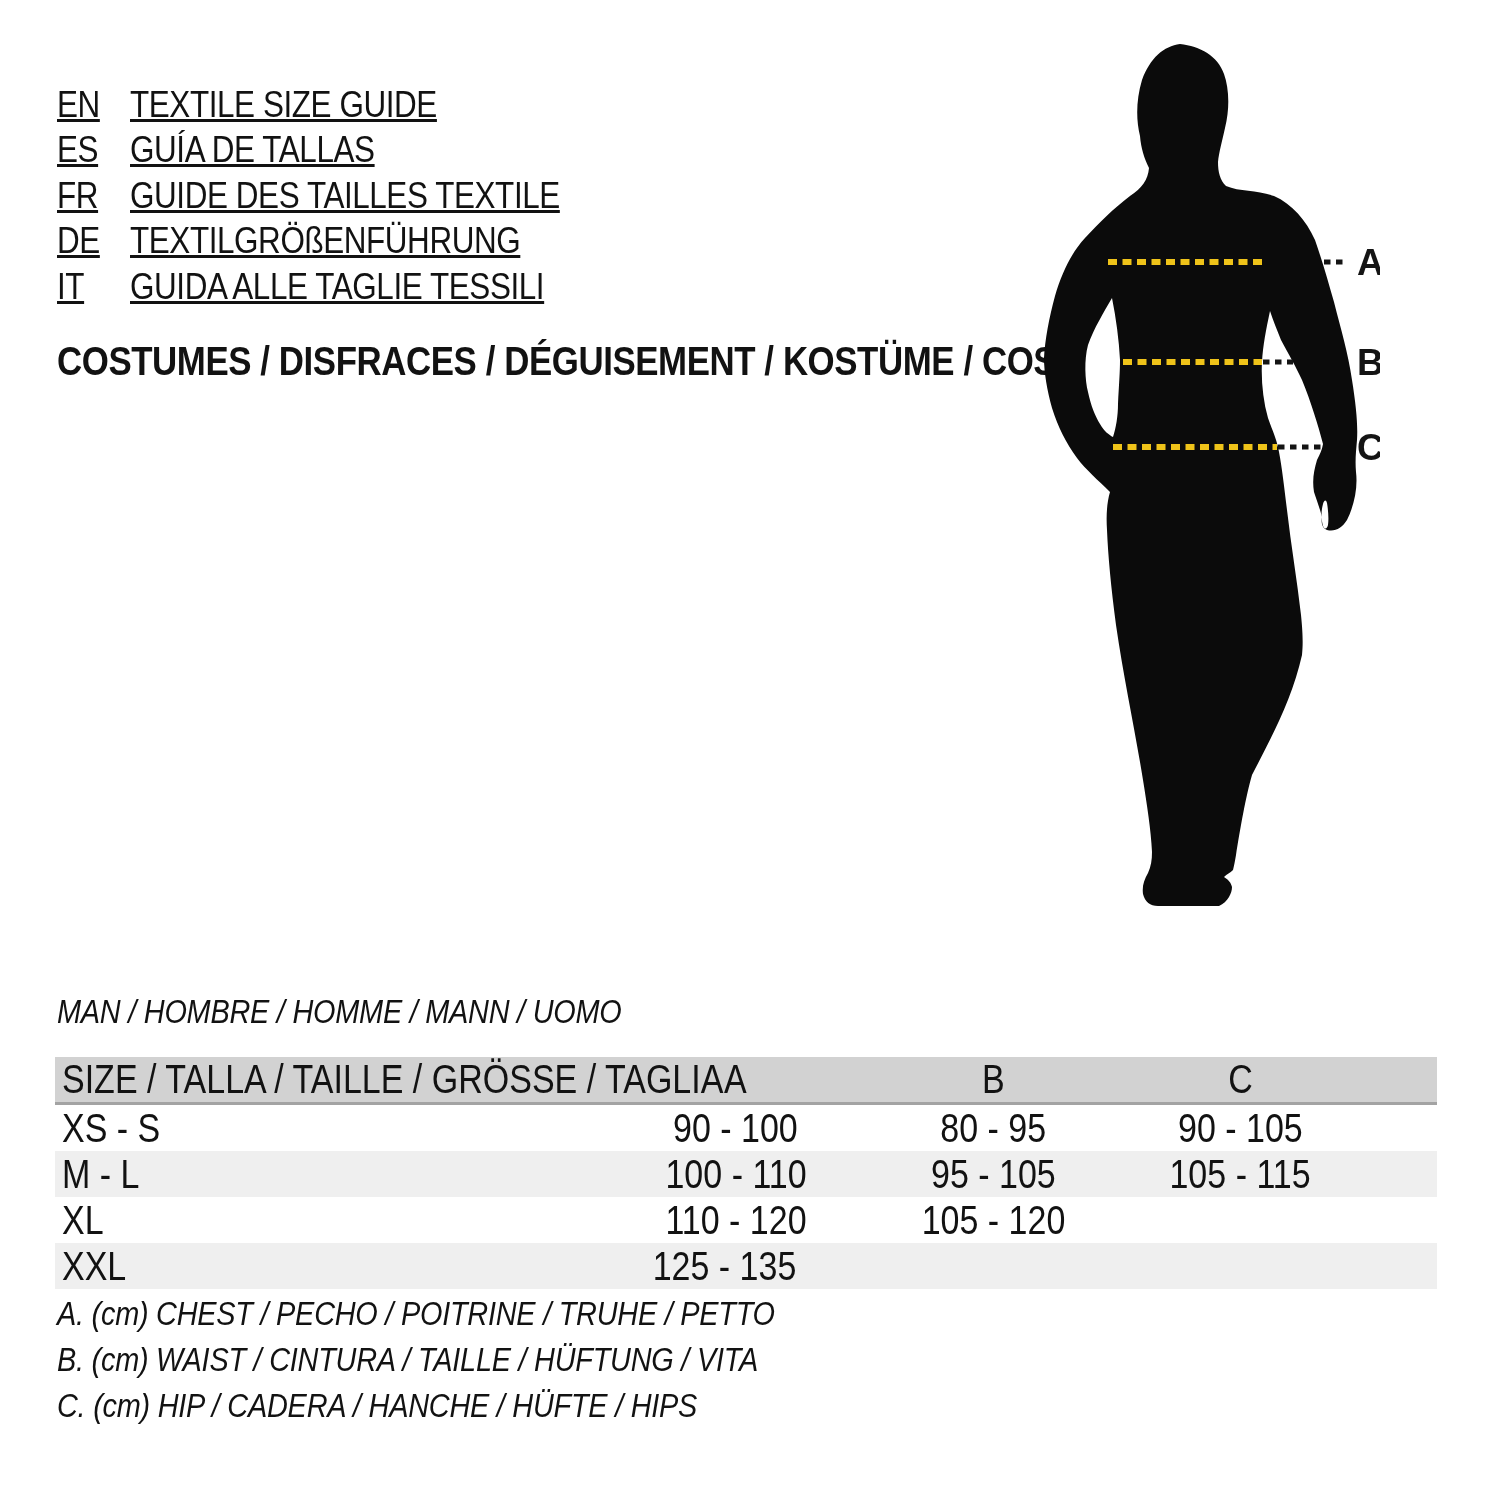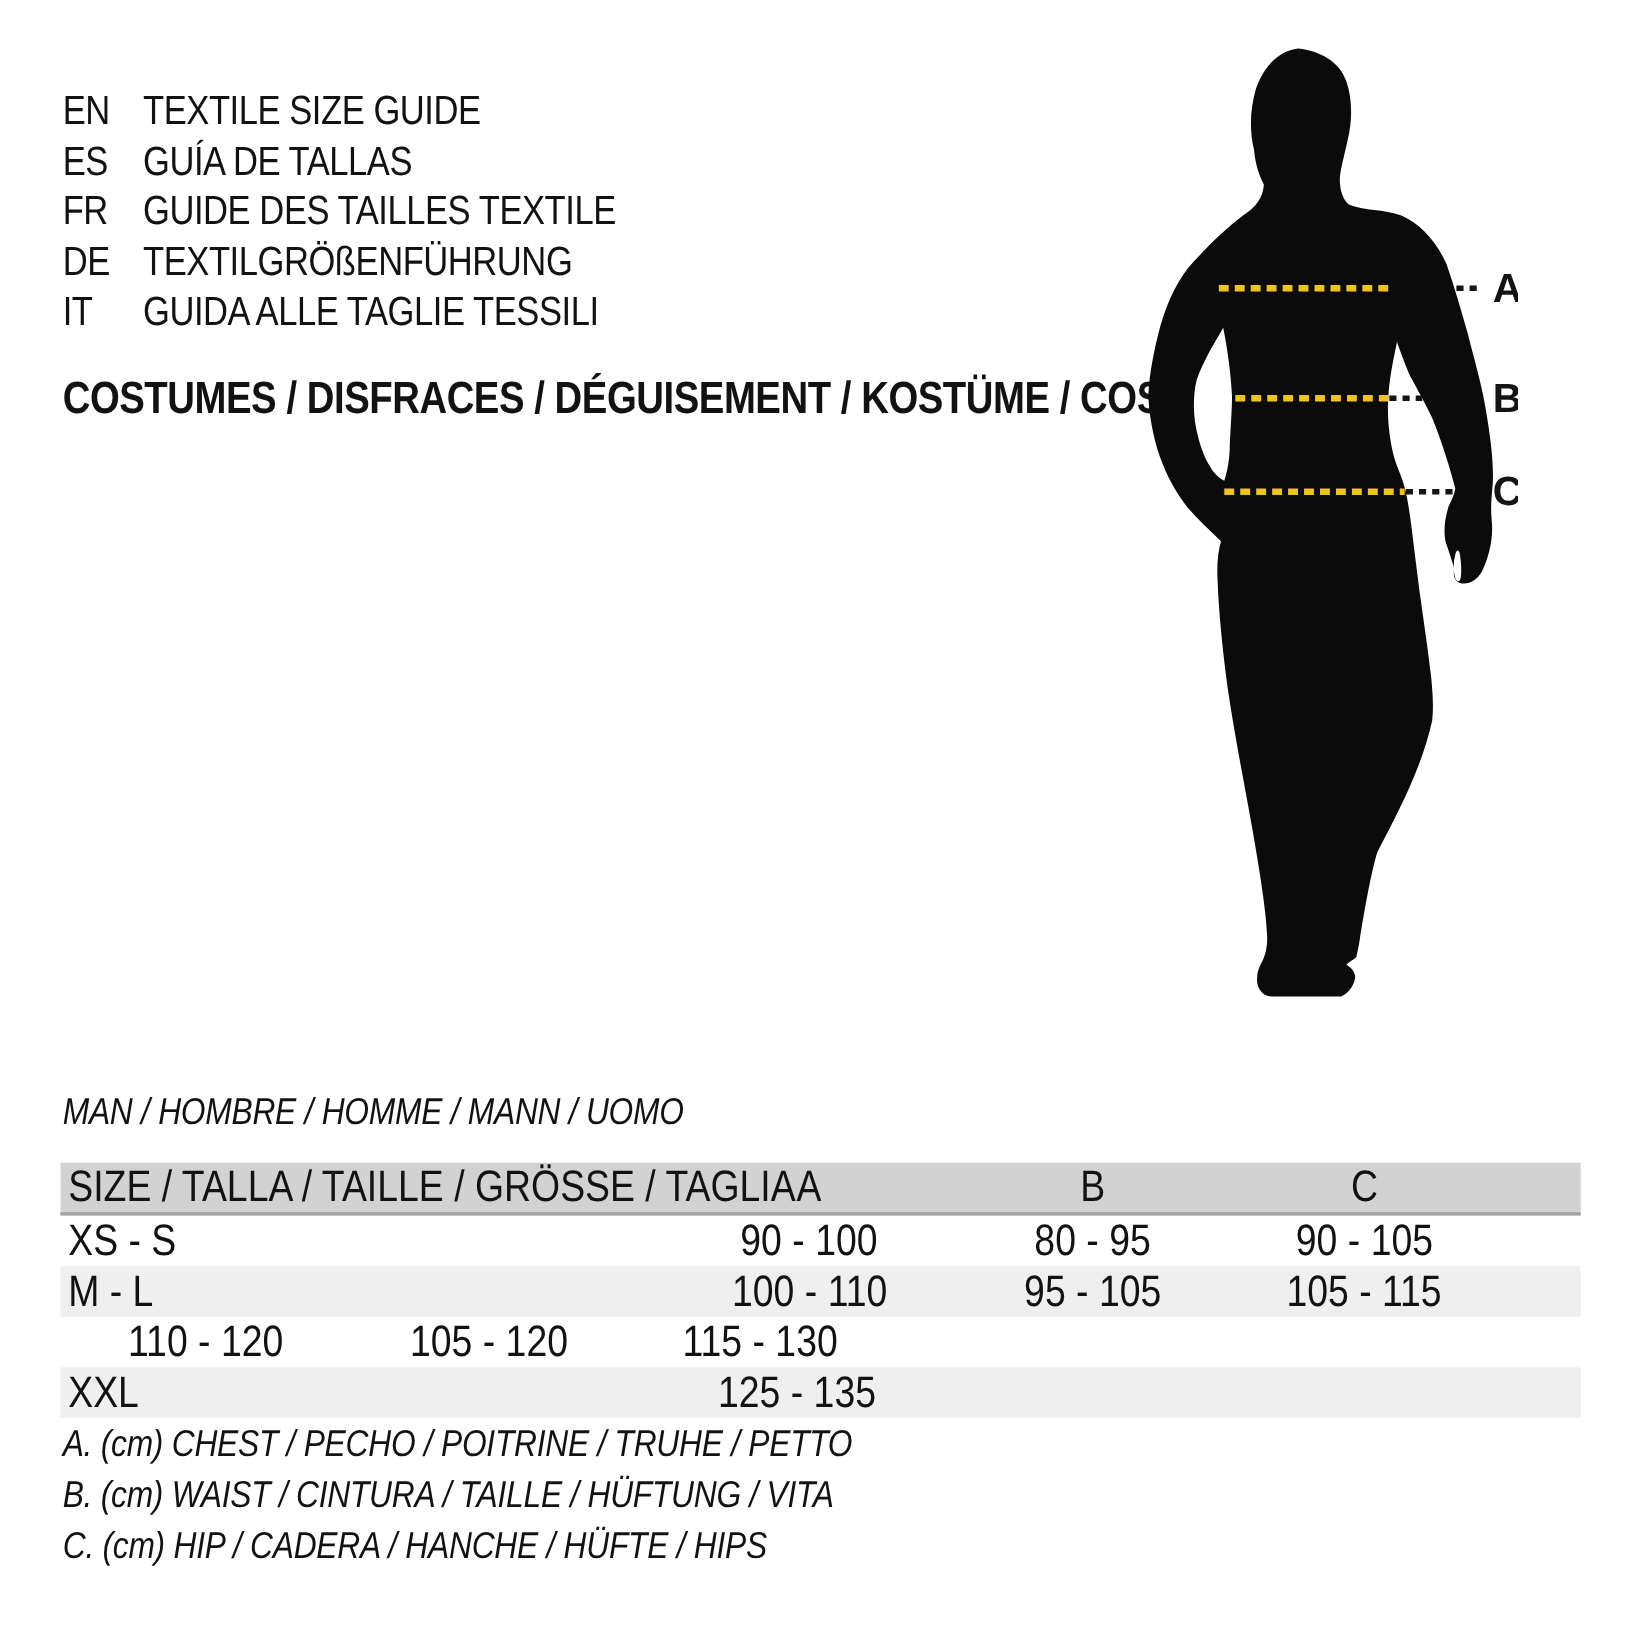--- a/index.html
+++ b/index.html
@@ -10,21 +10,21 @@
     overflow:hidden;
     font-family:"Liberation Sans","DejaVu Sans",sans-serif;
     color:#121212;
   }
   
   .cx  { display:inline-block; transform:scaleX(.85); transform-origin:0 50%; white-space:nowrap; }
   .cxc { display:inline-block; transform:scaleX(.85); transform-origin:50% 50%; white-space:nowrap; }
 
   
   .lang-list { position:absolute; left:57px; top:80px; }
-  .lang-row  { display:flex; height:45.5px; align-items:flex-start; font-size:37px; letter-spacing:-.5px; }
+  .lang-row  { display:flex; height:45.5px; align-items:flex-end; font-size:37px; letter-spacing:-.5px;text-decoration:underline; }
   .lang-code { width:73px; }
 
   
   .costumes { position:absolute; left:57px; top:338px; font-size:41px; font-weight:bold; letter-spacing:-.5px; }
 
   
   .figure-wrap { position:absolute; left:1030px; top:40px; width:350px; height:880px; }
   .figure-wrap svg { display:block; width:100%; height:100%; }
 
   
@@ -184,23 +184,23 @@
     <div class="c-fill"></div>
   </div>
   <div class="t-row alt">
     <div class="c-size"><span class="cx">M - L</span></div>
     <div class="c-a"><span class="cxc">100 - 110</span></div>
     <div class="c-b"><span class="cxc">95 - 105</span></div>
     <div class="c-c"><span class="cxc">105 - 115</span></div>
     <div class="c-fill"></div>
   </div>
   <div class="t-row">
+    <div class="c-size"><span class="cx">XL</span></div>
     <div class="c-a"><span class="cxc">110 - 120</span></div>
     <div class="c-b"><span class="cxc">105 - 120</span></div>
-    <div class="c-c"><span class="cxc">115 - 130</span></div>
     <div class="c-fill"></div>
   </div>
   <div class="t-row alt">
     <div class="c-size"><span class="cx">XXL</span></div>
     <div class="c-c"><span class="cxc">125 - 135</span></div>
     <div class="c-fill"></div>
   </div>
 </div>
 
 <div class="legend">

